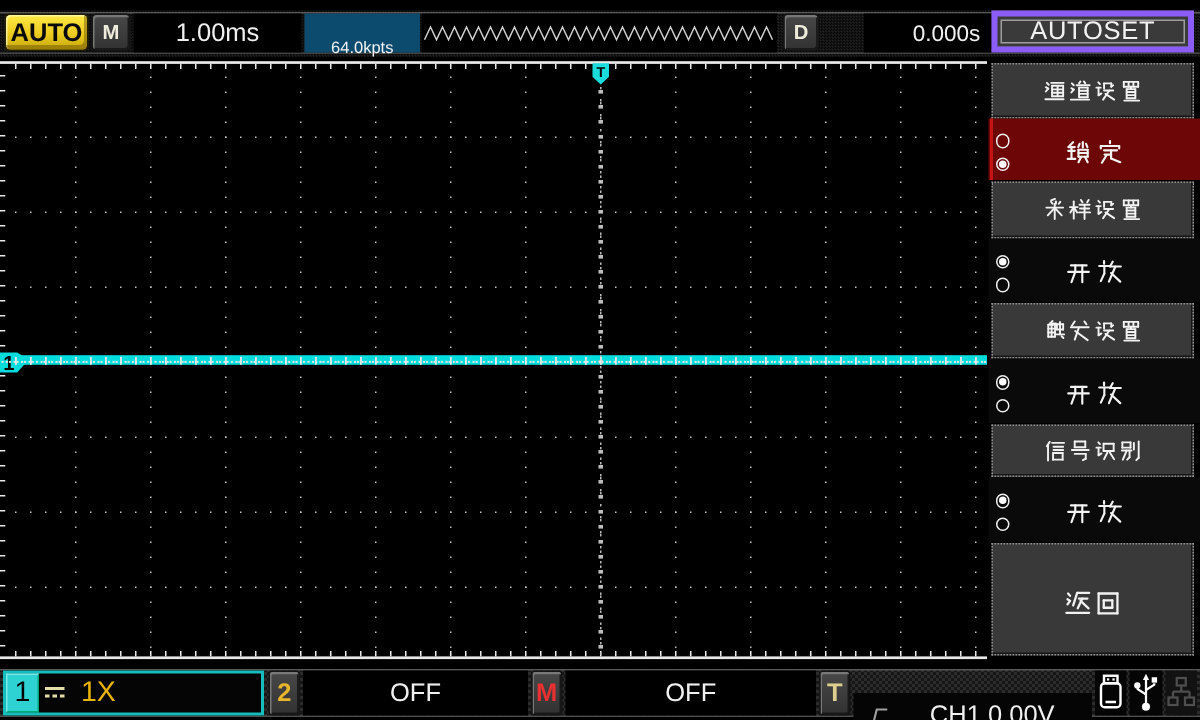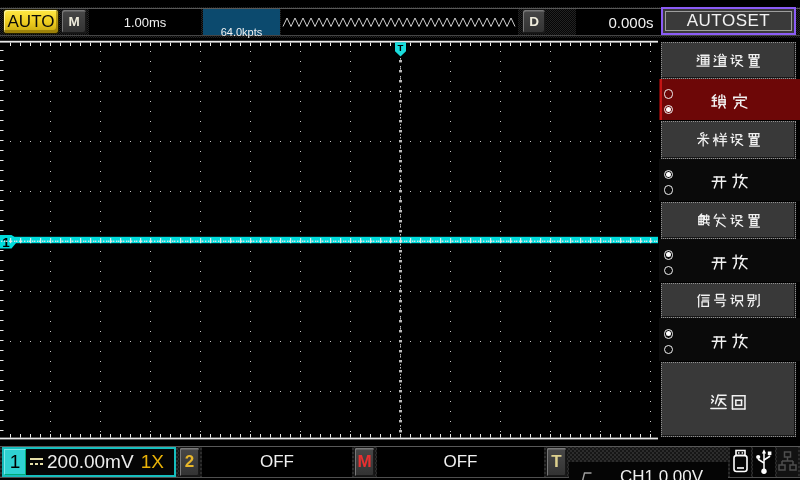--- a/index.html
+++ b/index.html
@@ -9,32 +9,32 @@
 .btn3d{background:linear-gradient(180deg,#484848,#323232);border:1px solid #151515;border-radius:3px;
  box-shadow:inset 1px 1.5px 0 #787878, inset -1px -1px 0 #191919;
  color:#efecdc;font-weight:bold;display:flex;align-items:center;justify-content:center}
 .mhdr{background:#393939;border:1px dotted #909090;box-shadow:inset -1px -1px 0 #161616;
  display:flex;align-items:center;justify-content:center}
 </style></head><body>
 <div class="abs tex1" style="left:0;top:7px;width:800px;height:31px"></div>
 <div class="abs" style="left:0;top:7.6px;width:800px;height:1.4px;background:#585858"></div>
 <div class="abs" style="left:0;top:35.2px;width:800px;height:1.1px;background:#454545"></div>
 <div class="abs" style="left:3px;top:9px;width:56px;height:25px;background:#231e00;border-radius:3px"></div>
-<div class="abs" style="left:4px;top:10px;width:54px;height:23px;background:linear-gradient(180deg,#ffe946 0%,#eccb1e 55%,#c8a90f 100%);border-radius:3px;box-shadow:inset -2px -3px 0 rgba(100,75,0,.45), inset 1px 1px 0 rgba(255,255,200,.7);color:#0a0a0a;font-weight:normal;font-size:17px;display:flex;align-items:center;justify-content:center">AUTO</div>
+<div class="abs" style="left:4px;top:10px;width:54px;height:23px;background:linear-gradient(180deg,#ffe946 0%,#eccb1e 55%,#c8a90f 100%);border-radius:3px;box-shadow:inset -2px -3px 0 rgba(100,75,0,.45), inset 1px 1px 0 rgba(255,255,200,.7);color:#0a0a0a;font-weight:bold;font-size:17px;display:flex;align-items:center;justify-content:center">AUTO</div>
 <div class="abs btn3d" style="left:61px;top:9px;width:26px;height:25px;font-size:13.5px">M</div>
-<div class="abs blk" style="left:89px;top:9px;width:112px;height:26px;font-size:13px">1.00ms</div>
+<div class="abs blk" style="left:89px;top:9px;width:112px;height:26px;font-size:17px">1.00ms</div>
 <div class="abs" style="left:203px;top:9px;width:77px;height:26px;background:#0c4a6e;color:#f2f2f2;font-size:11px;text-align:center;line-height:12.5px;padding-top:17px">64.0kpts<br>4.00MSa/s</div>
 <div class="abs" style="left:281px;top:9px;width:237px;height:26px;background:#000">
     <svg width="237" height="27" style="position:absolute;left:0;top:0">
       <polyline points="2.0,17.5 6.0,9.0 10.0,17.5 14.0,9.0 18.0,17.5 22.0,9.0 26.0,17.5 30.0,9.0 34.0,17.5 38.0,9.0 42.0,17.5 46.0,9.0 50.0,17.5 54.0,9.0 58.0,17.5 62.0,9.0 66.0,17.5 70.0,9.0 74.0,17.5 78.0,9.0 82.0,17.5 86.0,9.0 90.0,17.5 94.0,9.0 98.0,17.5 102.0,9.0 106.0,17.5 110.0,9.0 114.0,17.5 118.0,9.0 122.0,17.5 126.0,9.0 130.0,17.5 134.0,9.0 138.0,17.5 142.0,9.0 146.0,17.5 150.0,9.0 154.0,17.5 158.0,9.0 162.0,17.5 166.0,9.0 170.0,17.5 174.0,9.0 178.0,17.5 182.0,9.0 186.0,17.5 190.0,9.0 194.0,17.5 198.0,9.0 202.0,17.5 206.0,9.0 210.0,17.5 214.0,9.0 218.0,17.5 222.0,9.0 226.0,17.5 230.0,9.0 234.0,17.5" fill="none" stroke="#cfcfcf" stroke-width="1"></polyline>
     </svg>
   </div>
 <div class="abs btn3d" style="left:522px;top:9px;width:24px;height:25px;font-size:13.5px">D</div>
 <div class="abs blk" style="left:576px;top:9px;width:110px;height:26px;font-size:15px">0.000s</div>
-<div class="abs" style="left:661px;top:7px;width:135px;height:28px;background:#3a3a3a;border:2px solid #8b5cf6;box-shadow:inset 0 0 0 2px #3a3a3a, inset 0 0 0 3px #9e9e9e;color:#f2f2f2;font-size:17px;display:flex;align-items:center;justify-content:center;letter-spacing:.5px">AUTOSET</div>
+<div class="abs" style="left:661px;top:7px;width:135px;height:28px;background:#3a3a3a;border:4px solid #8b5cf6;box-shadow:inset 0 0 0 2px #3a3a3a, inset 0 0 0 3px #9e9e9e;color:#f2f2f2;font-size:17px;display:flex;align-items:center;justify-content:center;letter-spacing:.5px">AUTOSET</div>
 <div class="abs" style="left:0;top:40px;width:660px;height:400px;background:#000">
     <svg width="660" height="400" style="position:absolute;left:0;top:0">
       <g fill="#c2c2c2">
         <rect x="50" y="11" width="1" height="1"></rect>
         <rect x="50" y="21" width="1" height="1"></rect>
         <rect x="50" y="31" width="1" height="1"></rect>
         <rect x="50" y="41" width="1" height="1"></rect>
         <rect x="50" y="51" width="1" height="1"></rect>
         <rect x="50" y="61" width="1" height="1"></rect>
         <rect x="50" y="71" width="1" height="1"></rect>
@@ -1917,21 +1917,20 @@
 <div class="abs" style="left:2px;top:447px;width:174px;height:30px;background:#050505;border:2px solid #16bdbd;display:flex;align-items:center">
     <div style="width:22px;height:26px;background:#2fd2d2;border:1px solid #0c6;border-color:#7ae8e8 #0a7 #0a7 #7ae8e8;color:#000;font-size:19px;display:flex;align-items:center;justify-content:center;margin-right:4px">1</div>
     <svg width="14" height="10" style="margin-right:3px">
       <g fill="#e6deA8">
         <rect x="0" y="1" width="13" height="2"></rect>
         <rect x="0" y="6" width="3" height="2"></rect>
         <rect x="5" y="6" width="3" height="2"></rect>
         <rect x="10" y="6" width="3" height="2"></rect>
       </g>
     </svg>
-    <span style="color:#ececec;font-size:19px;letter-spacing:0">200.00mV</span>
     <span style="color:#eab308;font-size:19px;margin-left:7px">1X</span>
   </div>
 <div class="abs btn3d" style="left:179px;top:447px;width:21px;height:30px;font-size:17px;color:#e7b62a;border-radius:2px">2</div>
 <div class="abs blk" style="left:202px;top:447px;width:150px;height:30px;font-size:17px">OFF</div>
 <div class="abs btn3d" style="left:354px;top:447px;width:21px;height:30px;font-size:17px;color:#e83030;border-radius:2px">M</div>
 <div class="abs blk" style="left:377px;top:447px;width:167px;height:30px;font-size:17px">OFF</div>
 <div class="abs btn3d" style="left:546px;top:447px;width:21px;height:30px;font-size:17px;color:#ddd08e;border-radius:2px">T</div>
 <div class="abs" style="left:569px;top:462px;width:159px;height:30px;background:#050505">
     <svg width="20" height="16" style="position:absolute;left:7px;top:8px">
       <polyline points="0.5,13 6,13 8.5,3 15.5,3" fill="none" stroke="#a0a0a0" stroke-width="1.4"></polyline>

